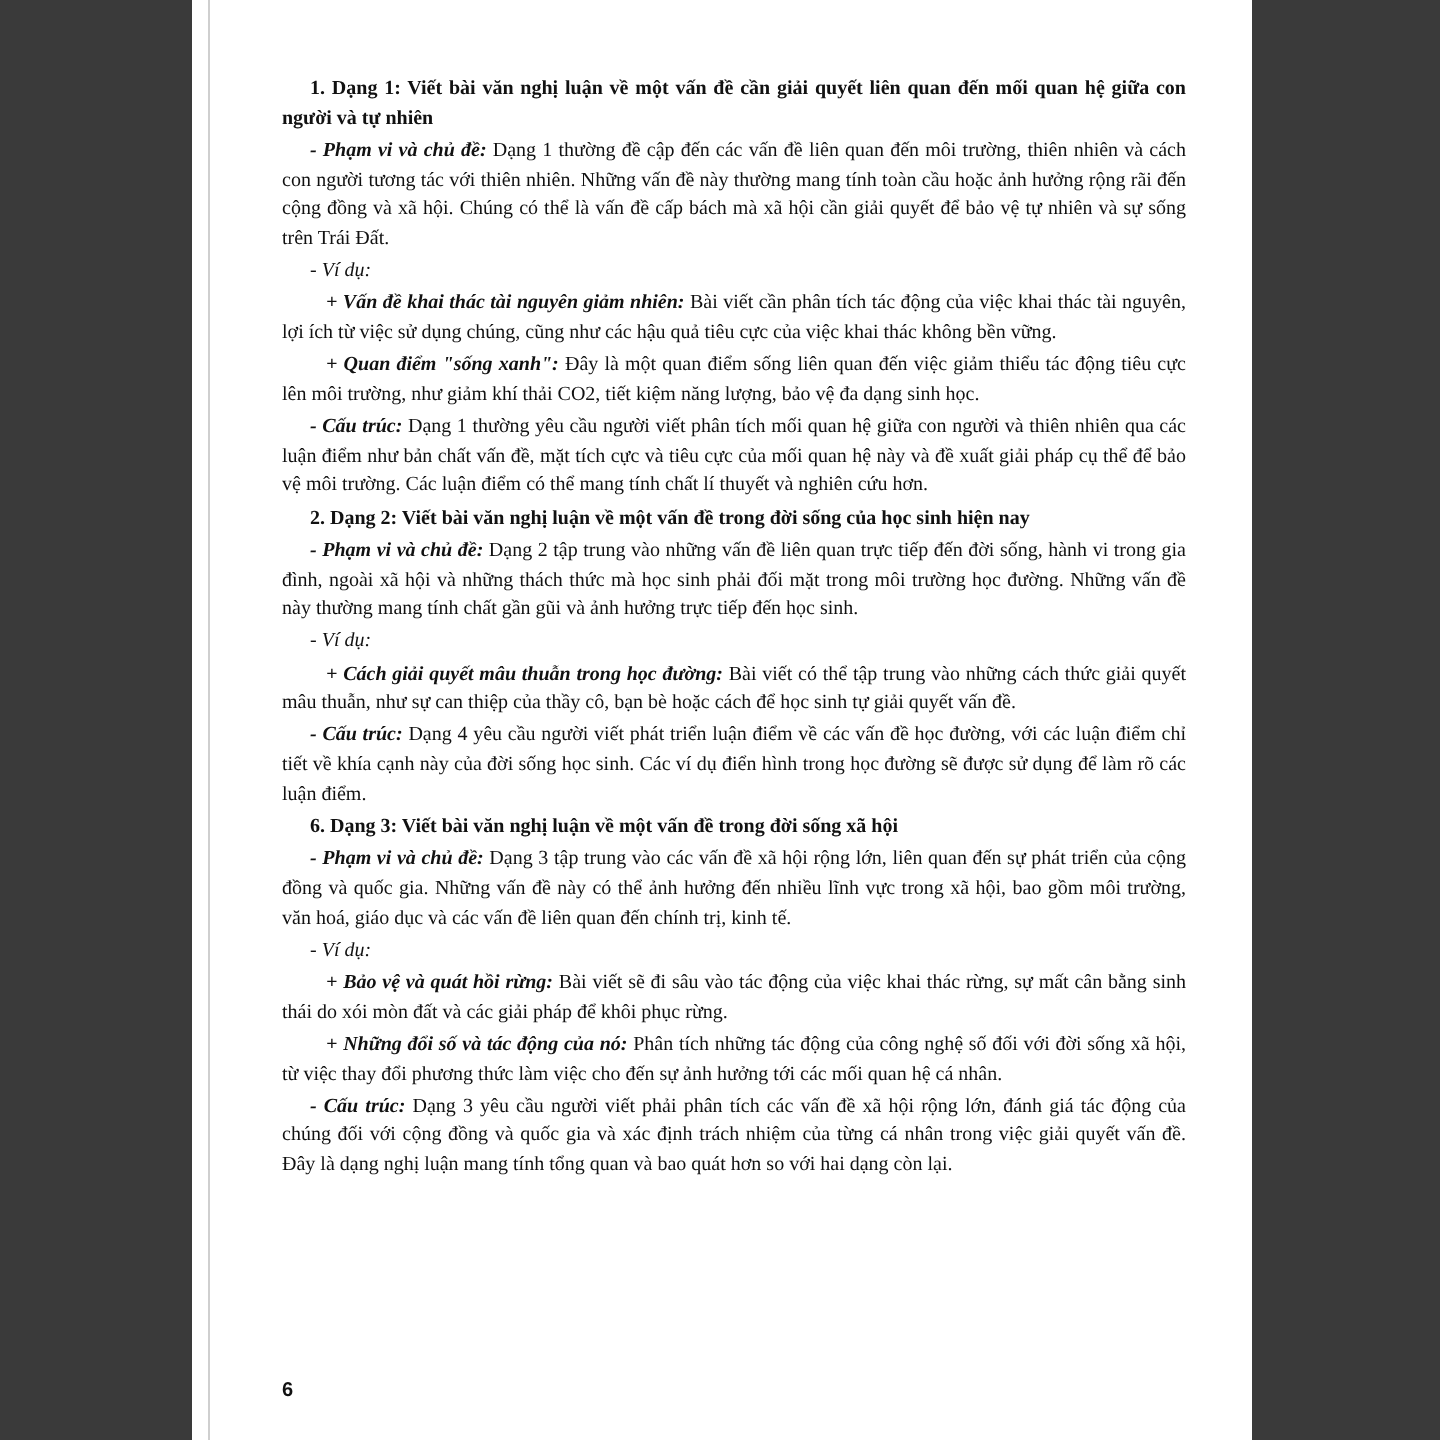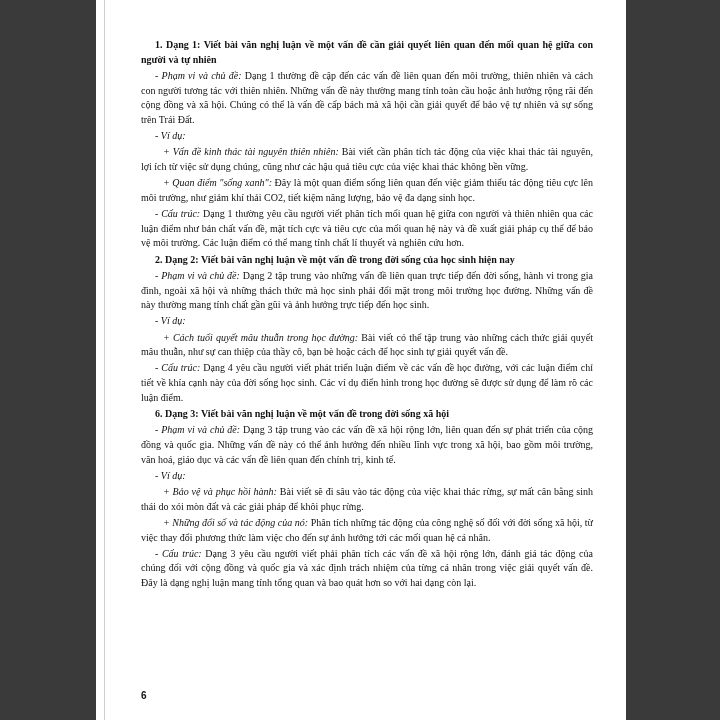--- a/index.html
+++ b/index.html
@@ -47,21 +47,21 @@
     font-weight: bold;
     text-indent: 14px;
   }
   .body-line {
     text-indent: 14px;
   }
   .sub-ex {
     text-indent: 22px;
   }
   .it { font-style: italic; }
-  .bi { font-style: italic; font-weight: normal; }
+  .bi { font-style: italic; font-weight: bold; }
   .page-number {
     position: absolute;
     left: 45px;
     top: 690px;
     font-family: "Liberation Sans", sans-serif;
     font-size: 10px;
     font-weight: bold;
     color: #111;
   }
 </style>
@@ -69,33 +69,33 @@
 <body>
 
 <div class="page-wrap">
   <div class="left-gutter-line"></div>
 
   <div class="content">
 
     <p class="heading">1. Dạng 1: Viết bài văn nghị luận về một vấn đề cần giải quyết liên quan đến mối quan hệ giữa con người và tự nhiên</p>
     <p class="body-line"><span class="bi">- Phạm vi và chủ đề:</span><span> Dạng 1 thường đề cập đến các vấn đề liên quan đến môi trường, thiên nhiên và cách con người tương tác với thiên nhiên. Những vấn đề này thường mang tính toàn cầu hoặc ảnh hưởng rộng rãi đến cộng đồng và xã hội. Chúng có thể là vấn đề cấp bách mà xã hội cần giải quyết để bảo vệ tự nhiên và sự sống trên Trái Đất.</span></p>
     <p class="body-line"><span class="it">- Ví dụ:</span><span></span></p>
-    <p class="sub-ex"><span class="bi">+ Vấn đề kinh thác tài nguyên thiên nhiên:</span><span> Bài viết cần phân tích tác động của việc khai thác tài nguyên, lợi ích từ việc sử dụng chúng, cũng như các hậu quả tiêu cực của việc khai thác không bền vững.</span></p>
+    <p class="sub-ex"><span class="bi">+ Vấn đề khai thác tài nguyên giảm nhiên:</span><span> Bài viết cần phân tích tác động của việc khai thác tài nguyên, lợi ích từ việc sử dụng chúng, cũng như các hậu quả tiêu cực của việc khai thác không bền vững.</span></p>
     <p class="sub-ex"><span class="bi">+ Quan điểm "sống xanh":</span><span> Đây là một quan điểm sống liên quan đến việc giảm thiểu tác động tiêu cực lên môi trường, như giảm khí thải CO2, tiết kiệm năng lượng, bảo vệ đa dạng sinh học.</span></p>
     <p class="body-line"><span class="bi">- Cấu trúc:</span><span> Dạng 1 thường yêu cầu người viết phân tích mối quan hệ giữa con người và thiên nhiên qua các luận điểm như bản chất vấn đề, mặt tích cực và tiêu cực của mối quan hệ này và đề xuất giải pháp cụ thể để bảo vệ môi trường. Các luận điểm có thể mang tính chất lí thuyết và nghiên cứu hơn.</span></p>
 
     <p class="heading">2. Dạng 2: Viết bài văn nghị luận về một vấn đề trong đời sống của học sinh hiện nay</p>
     <p class="body-line"><span class="bi">- Phạm vi và chủ đề:</span><span> Dạng 2 tập trung vào những vấn đề liên quan trực tiếp đến đời sống, hành vi trong gia đình, ngoài xã hội và những thách thức mà học sinh phải đối mặt trong môi trường học đường. Những vấn đề này thường mang tính chất gần gũi và ảnh hưởng trực tiếp đến học sinh.</span></p>
     <p class="body-line"><span class="it">- Ví dụ:</span><span></span></p>
-    <p class="sub-ex"><span class="bi">+ Cách tuổi quyết mâu thuẫn trong học đường:</span><span> Bài viết có thể tập trung vào những cách thức giải quyết mâu thuẫn, như sự can thiệp của thầy cô, bạn bè hoặc cách để học sinh tự giải quyết vấn đề.</span></p>
+    <p class="sub-ex"><span class="bi">+ Cách giải quyết mâu thuẫn trong học đường:</span><span> Bài viết có thể tập trung vào những cách thức giải quyết mâu thuẫn, như sự can thiệp của thầy cô, bạn bè hoặc cách để học sinh tự giải quyết vấn đề.</span></p>
     <p class="body-line"><span class="bi">- Cấu trúc:</span><span> Dạng 4 yêu cầu người viết phát triển luận điểm về các vấn đề học đường, với các luận điểm chỉ tiết về khía cạnh này của đời sống học sinh. Các ví dụ điển hình trong học đường sẽ được sử dụng để làm rõ các luận điểm.</span></p>
 
     <p class="heading">6. Dạng 3: Viết bài văn nghị luận về một vấn đề trong đời sống xã hội</p>
     <p class="body-line"><span class="bi">- Phạm vi và chủ đề:</span><span> Dạng 3 tập trung vào các vấn đề xã hội rộng lớn, liên quan đến sự phát triển của cộng đồng và quốc gia. Những vấn đề này có thể ảnh hưởng đến nhiều lĩnh vực trong xã hội, bao gồm môi trường, văn hoá, giáo dục và các vấn đề liên quan đến chính trị, kinh tế.</span></p>
     <p class="body-line"><span class="it">- Ví dụ:</span><span></span></p>
-    <p class="sub-ex"><span class="bi">+ Bảo vệ và phục hồi hành:</span><span> Bài viết sẽ đi sâu vào tác động của việc khai thác rừng, sự mất cân bằng sinh thái do xói mòn đất và các giải pháp để khôi phục rừng.</span></p>
+    <p class="sub-ex"><span class="bi">+ Bảo vệ và quát hồi rừng:</span><span> Bài viết sẽ đi sâu vào tác động của việc khai thác rừng, sự mất cân bằng sinh thái do xói mòn đất và các giải pháp để khôi phục rừng.</span></p>
     <p class="sub-ex"><span class="bi">+ Những đổi số và tác động của nó:</span><span> Phân tích những tác động của công nghệ số đối với đời sống xã hội, từ việc thay đổi phương thức làm việc cho đến sự ảnh hưởng tới các mối quan hệ cá nhân.</span></p>
     <p class="body-line"><span class="bi">- Cấu trúc:</span><span> Dạng 3 yêu cầu người viết phải phân tích các vấn đề xã hội rộng lớn, đánh giá tác động của chúng đối với cộng đồng và quốc gia và xác định trách nhiệm của từng cá nhân trong việc giải quyết vấn đề. Đây là dạng nghị luận mang tính tổng quan và bao quát hơn so với hai dạng còn lại.</span></p>
 
   </div>
 
   <div class="page-number">6</div>
 </div>
 
 </body></html>

